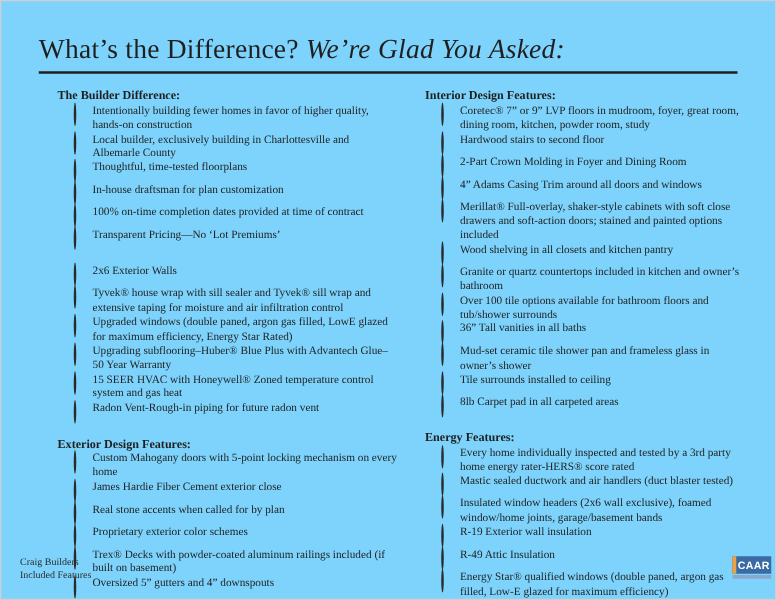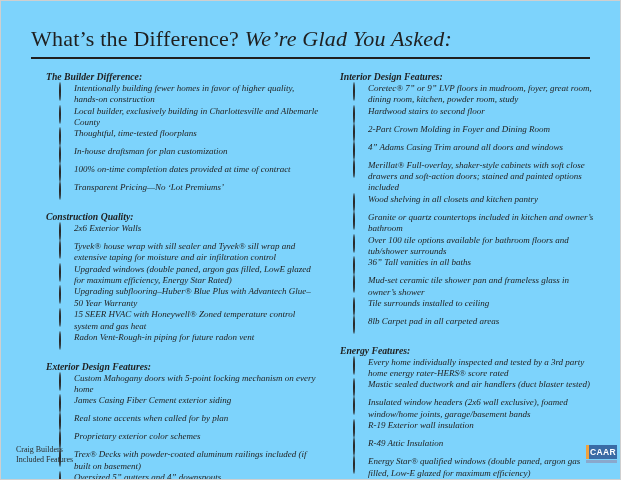--- a/index.html
+++ b/index.html
@@ -24,21 +24,21 @@
     letter-spacing:0.2px;
     white-space:nowrap;
   }
   .title .italic{font-style:italic;}
   .columns{
     display:flex;
     margin:12px 24px 0 30px;
   }
   .col-left{width:288px;flex:0 0 288px;}
   .col-right{flex:1;margin-left:6px;}
-  .section{margin-bottom:11px;font-style:italic;}
+  .section{margin-bottom:11px;}
   .head-row{display:flex;padding-left:2px;}
   .head-row .marker{flex:0 0 13px;}
   .disc{
     width:4px;height:4px;border-radius:50%;
     background:#1f1f1f;margin-top:3.6px;
   }
   .ring{
     width:4.2px;height:4.2px;border-radius:50%;
     border:0.9px solid #2a2a2a;margin-top:3.4px;
     box-sizing:border-box;
@@ -125,24 +125,20 @@
           <div class="item-row">
             <span class="marker"><span class="ring"></span></span>
             <span class="item-text">100% on-time completion dates provided at time of contract</span>
           </div>
           <div class="item-row">
             <span class="marker"><span class="ring"></span></span>
             <span class="item-text">Transparent Pricing—No ‘Lot Premiums’</span>
           </div>
         </div>
         <div class="section">
-          <div class="head-row">
-            <span class="marker"><span class="disc"></span></span>
-            <span class="heading">Construction Quality:</span>
-          </div>
           <div class="item-row">
             <span class="marker"><span class="ring"></span></span>
             <span class="item-text">2x6 Exterior Walls</span>
           </div>
           <div class="item-row">
             <span class="marker"><span class="ring"></span></span>
             <span class="item-text">Tyvek® house wrap with sill sealer and Tyvek® sill wrap and extensive taping for moisture and air infiltration control</span>
           </div>
           <div class="item-row">
             <span class="marker"><span class="ring"></span></span>
@@ -165,21 +161,21 @@
           <div class="head-row">
             <span class="marker"><span class="disc"></span></span>
             <span class="heading">Exterior Design Features:</span>
           </div>
           <div class="item-row">
             <span class="marker"><span class="ring"></span></span>
             <span class="item-text">Custom Mahogany doors with 5-point locking mechanism on every home</span>
           </div>
           <div class="item-row">
             <span class="marker"><span class="ring"></span></span>
-            <span class="item-text">James Casing Fiber Cement exterior siding</span>
+            <span class="item-text">James Hardie Fiber Cement exterior close</span>
           </div>
           <div class="item-row">
             <span class="marker"><span class="ring"></span></span>
             <span class="item-text">Real stone accents when called for by plan</span>
           </div>
           <div class="item-row">
             <span class="marker"><span class="ring"></span></span>
             <span class="item-text">Proprietary exterior color schemes</span>
           </div>
           <div class="item-row">

